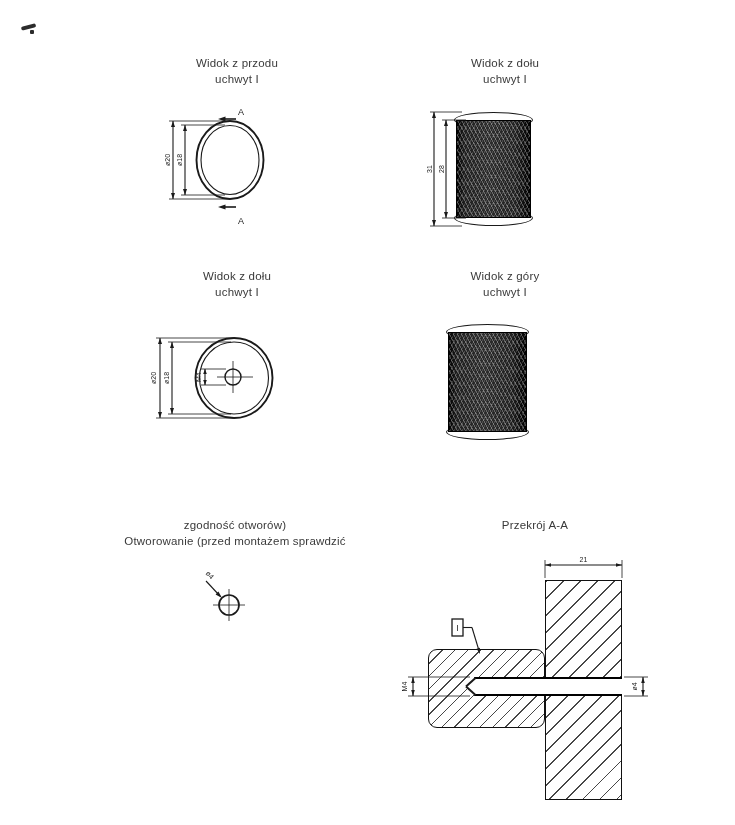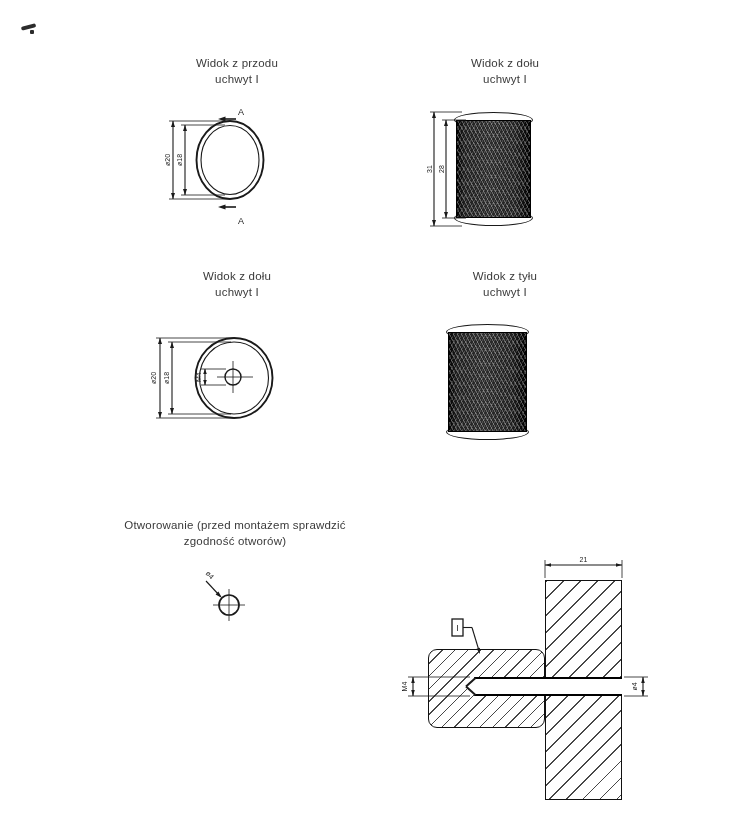--- a/index.html
+++ b/index.html
@@ -141,50 +141,53 @@
         <polygon points="42,80 40,86 44,86" fill="#1a1a1a"></polygon>
         <polygon points="42,152 40,146 44,146" fill="#1a1a1a"></polygon>
         <line class="thin" x1="38" y1="80" x2="101" y2="80"></line>
         <line class="thin" x1="38" y1="152" x2="101" y2="152"></line>
         <text class="dimtext" text-anchor="middle" x="36" y="118.5" transform="rotate(-90 36 116)">ø18</text>
       </g>
     </svg>
   </div>
 
   <div class="title" style="left:415px;top:246px;width:180px;">
-    <div>Widok z tyłu</div>
+    <div>Widok z góry</div>
     <div>uchwyt I</div>
   </div>
 
   <div class="abs" style="left:446px;top:300px;width:90px;height:122px;">
     <div class="abs cap" style="left:0;top:2px;width:83px;height:16px;"></div>
     <div class="abs cap" style="left:0;top:102px;width:83px;height:16px;"></div>
     <div class="abs knurl" style="left:2px;top:10px;width:79px;height:100px;"></div>
   </div>
 
   <div class="title" style="left:85px;top:495px;width:300px;">
+    <div>zgodność otworów)</div>
     <div>Otworowanie (przed montażem sprawdzić</div>
-    <div>zgodność otworów)</div>
   </div>
 
   <div class="abs" style="left:180px;top:535px;width:110px;height:80px;">
     <svg width="110" height="80">
       <g>
         <circle cx="49" cy="48" r="10" fill="none" stroke="#1a1a1a" stroke-width="1.7"></circle>
         <line class="thin" x1="33" y1="48" x2="65" y2="48"></line>
         <line class="thin" x1="49" y1="32" x2="49" y2="64"></line>
       </g>
       <g>
         <line class="mid" x1="26" y1="24" x2="40" y2="39"></line>
         <polygon points="42,41 38.4,34.6 35.6,37.4" fill="#1a1a1a"></polygon>
         <text class="dimtext" text-anchor="middle" x="30" y="20.5" transform="rotate(45 30 18)">ø4</text>
       </g>
     </svg>
   </div>
 
+  <div class="title" style="left:445px;top:495px;width:180px;">
+    <div>Przekrój A-A</div>
+  </div>
 
   <div class="abs" style="left:390px;top:490px;width:310px;height:300px;">
     <div class="abs hatch-lg" style="left:155px;top:68px;width:77px;height:220px;z-index:1;"></div>
     <div class="abs hatch-sm" style="left:38px;top:137px;width:117px;height:79px;border-radius:9px;z-index:1;"></div>
     <div class="abs slot" style="left:84px;top:165px;width:148px;height:19px;z-index:2;"></div>
     <svg class="abs" style="left:0;top:0;z-index:3;" width="310" height="300">
       <g>
         <polygon points="76,174.5 85,165.5 85,183.5" fill="#ffffff" stroke="none"></polygon>
         <line x1="76" y1="174.5" x2="85.5" y2="165.9" stroke-width="2"></line>
         <line x1="76" y1="174.5" x2="85.5" y2="183.1" stroke-width="2"></line>

